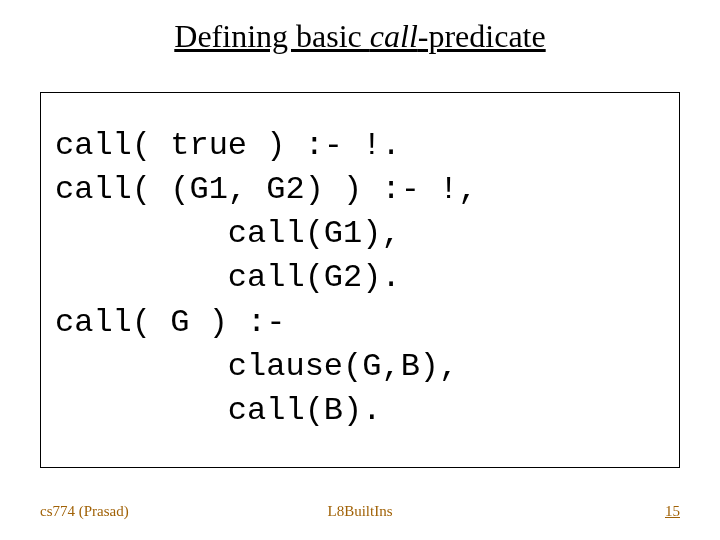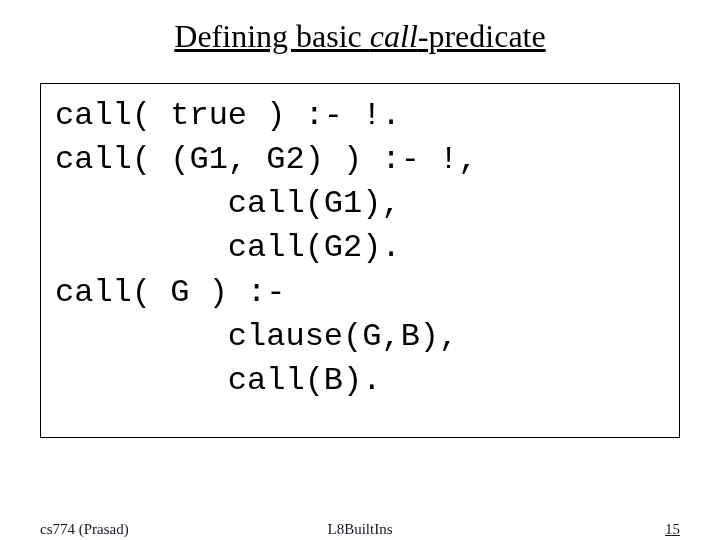--- a/index.html
+++ b/index.html
@@ -10,44 +10,44 @@
     background: #fff;
     font-family: "Times New Roman", Times, serif;
     position: relative;
     box-sizing: border-box;
   }
   .title {
     text-align: center;
     font-size: 32px;
     text-decoration: underline;
     margin-top: 18px;
-    margin-bottom: 28px;
+    margin-bottom: 37px;
     color: #000;
   }
   .title .ital {
     font-style: italic;
   }
   .codebox {
     margin: 12px 40px;
     border: 1px solid #000;
-    padding: 10px 14px 34px 14px;
+    padding: 31px 14px 34px 14px;
     font-family: "Courier New", Courier, monospace;
     font-size: 32px;
     line-height: 1.38;
     color: #000;
     white-space: pre;
     box-sizing: border-box;
   }
   .footer {
     position: absolute;
-    bottom: 2px;
+    bottom: 20px;
     left: 0;
     right: 0;
     font-size: 15px;
-    color: #0f172a;
+    color: #a16207;
   }
   .footer .left {
     position: absolute;
     left: 40px;
     bottom: 0;
   }
   .footer .center {
     text-align: center;
   }
   .footer .right {

